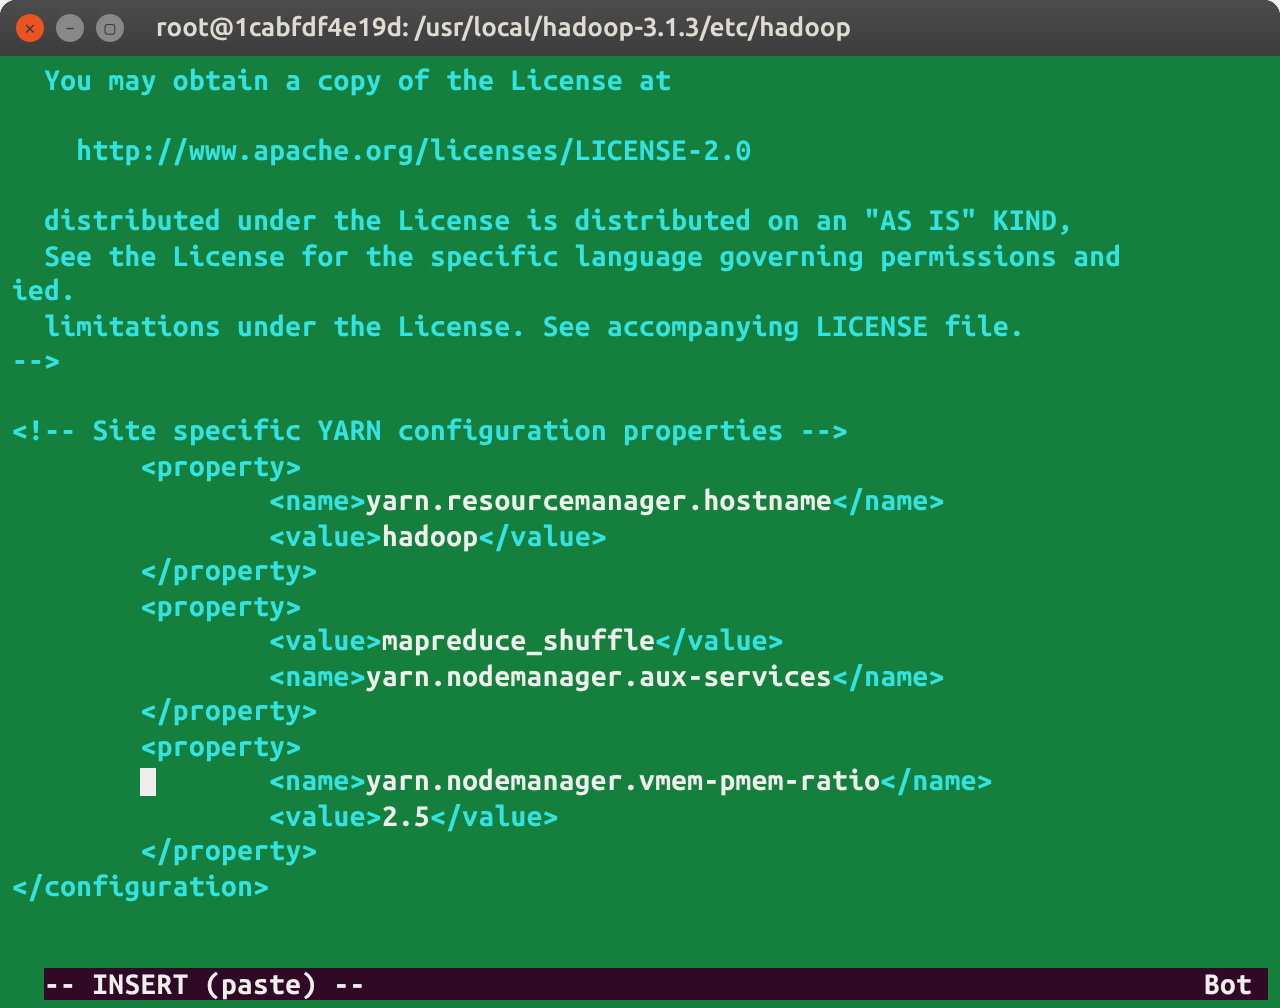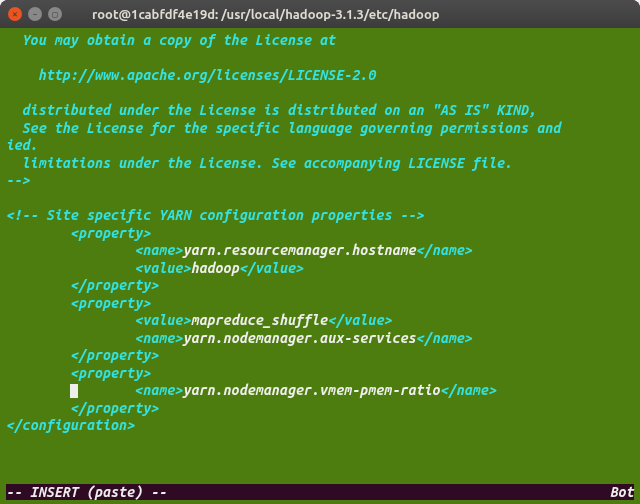--- a/index.html
+++ b/index.html
@@ -40,58 +40,57 @@
       color: #3a3a3a;
     }
     .btn-close { background: #e95420; }
     .btn-min { background: #888; }
     .btn-max { background: #888; }
     .title-text {
       color: #dfdbd2;
       font-family: "Ubuntu", sans-serif;
       font-size: 13px;
       font-weight: bold;
-      margin-left: 24px;
+      margin-left: 10px;
       white-space: nowrap;
     }
     .terminal {
       flex: 1;
-      background: #4d7c0f;
+      background: #15803d;
       color: #d3d7cf;
       padding: 4px 6px;
       line-height: 1.25;
       position: relative;
       font-weight: bold;
       letter-spacing: 0.2px;
-      font-style: italic;
     }
     .line { white-space: pre; min-height: 1em; }
     .cyan { color: #34e2e2; font-weight: bold; }
     .white { color: #eeeeec; font-weight: bold; }
     .cursor {
       display: inline-block;
       width: 8px;
       height: 14px;
       background: #eeeeec;
       vertical-align: text-bottom;
     }
     .statusbar {
       position: absolute;
       bottom: 4px;
-      left: 6px;
+      left: 22px;
       right: 6px;
       height: 16px;
       background: #300a24;
       color: #eeeeec;
       font-weight: bold;
       display: flex;
     }
     .status-left { flex: 1; white-space: pre; }
     .status-mid { white-space: pre; min-width: 100px; }
-    .status-right { white-space: pre; min-width: 40px; text-align: right; }
+    .status-right { white-space: pre; min-width: 40px; text-align: center; }
   </style>
 </head>
 <body>
 
 <div class="window">
   <div class="titlebar">
     <div class="window-button btn-close">✕</div>
     <div class="window-button btn-min">–</div>
     <div class="window-button btn-max">▢</div>
     <div class="title-text">root@1cabfdf4e19d: /usr/local/hadoop-3.1.3/etc/hadoop</div>
@@ -117,20 +116,21 @@
     <div class="line"><span class="white">                </span><span class="cyan">&lt;</span><span class="cyan">value</span><span class="cyan">&gt;</span><span class="white">hadoop</span><span class="cyan">&lt;/</span><span class="cyan">value</span><span class="cyan">&gt;</span></div>
     <div class="line"><span class="white">        </span><span class="cyan">&lt;/</span><span class="cyan">property</span><span class="cyan">&gt;</span></div>
 
     <div class="line"><span class="white">        </span><span class="cyan">&lt;</span><span class="cyan">property</span><span class="cyan">&gt;</span></div>
     <div class="line"><span class="white">                </span><span class="cyan">&lt;</span><span class="cyan">value</span><span class="cyan">&gt;</span><span class="white">mapreduce_shuffle</span><span class="cyan">&lt;/</span><span class="cyan">value</span><span class="cyan">&gt;</span></div>
     <div class="line"><span class="white">                </span><span class="cyan">&lt;</span><span class="cyan">name</span><span class="cyan">&gt;</span><span class="white">yarn.nodemanager.aux-services</span><span class="cyan">&lt;/</span><span class="cyan">name</span><span class="cyan">&gt;</span></div>
     <div class="line"><span class="white">        </span><span class="cyan">&lt;/</span><span class="cyan">property</span><span class="cyan">&gt;</span></div>
 
     <div class="line"><span class="white">        </span><span class="cyan">&lt;</span><span class="cyan">property</span><span class="cyan">&gt;</span></div>
     <div class="line"><span class="white">        </span><span class="cursor"></span><span class="white">       </span><span class="cyan">&lt;</span><span class="cyan">name</span><span class="cyan">&gt;</span><span class="white">yarn.nodemanager.vmem-pmem-ratio</span><span class="cyan">&lt;/</span><span class="cyan">name</span><span class="cyan">&gt;</span></div>
+    <div class="line"><span class="white">                </span><span class="cyan">&lt;</span><span class="cyan">value</span><span class="cyan">&gt;</span><span class="white">2.5</span><span class="cyan">&lt;/</span><span class="cyan">value</span><span class="cyan">&gt;</span></div>
     <div class="line"><span class="white">        </span><span class="cyan">&lt;/</span><span class="cyan">property</span><span class="cyan">&gt;</span></div>
 
     <div class="line"><span class="cyan">&lt;/</span><span class="cyan">configuration</span><span class="cyan">&gt;</span></div>
 
     <div class="statusbar">
       <span class="status-left">-- INSERT (paste) --</span>
       <span class="status-right">Bot</span>
     </div>
   </div>
 </div>

